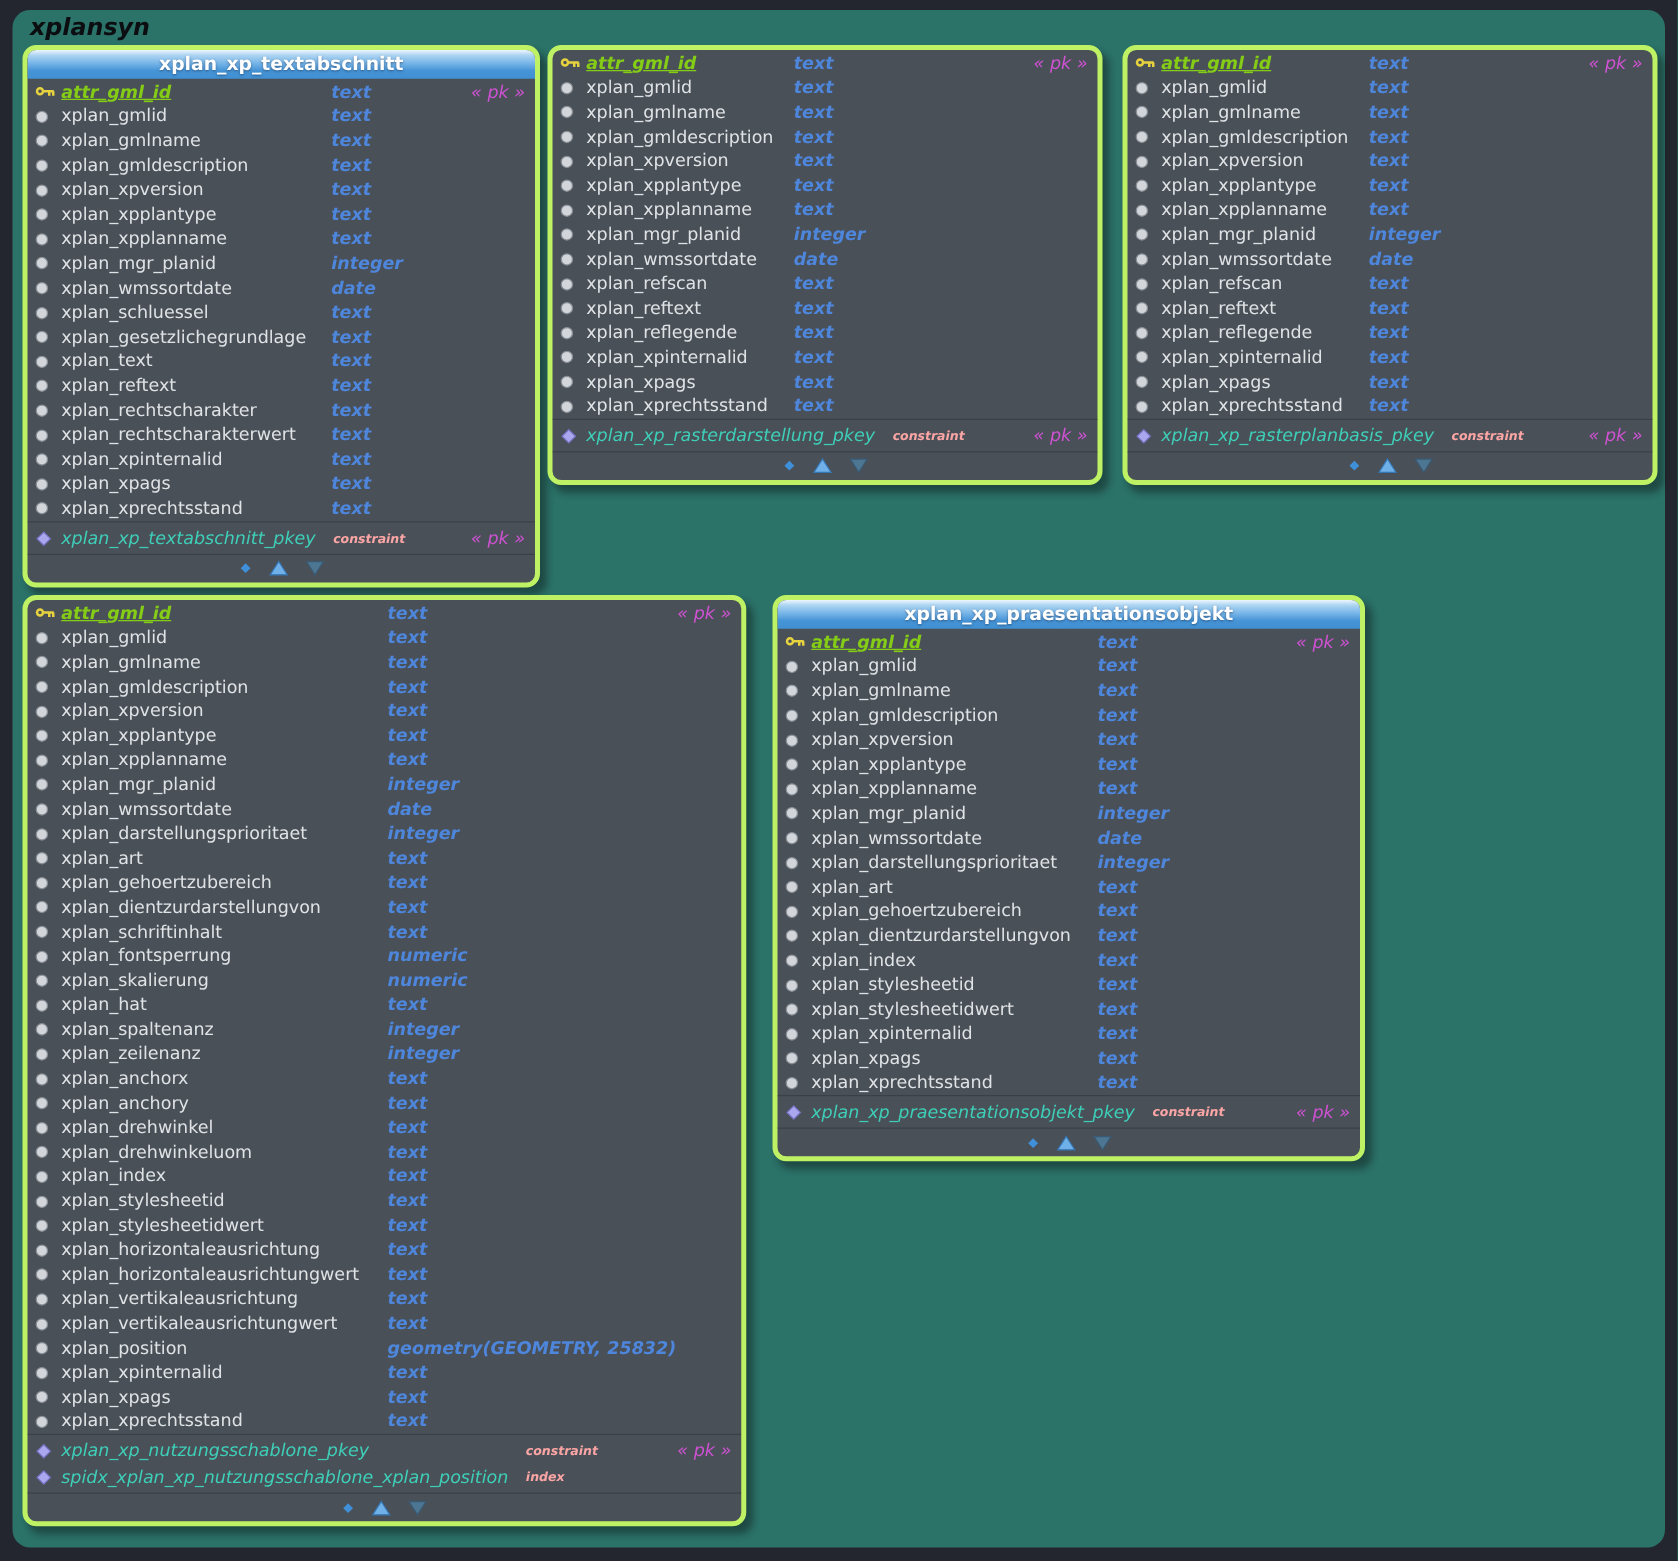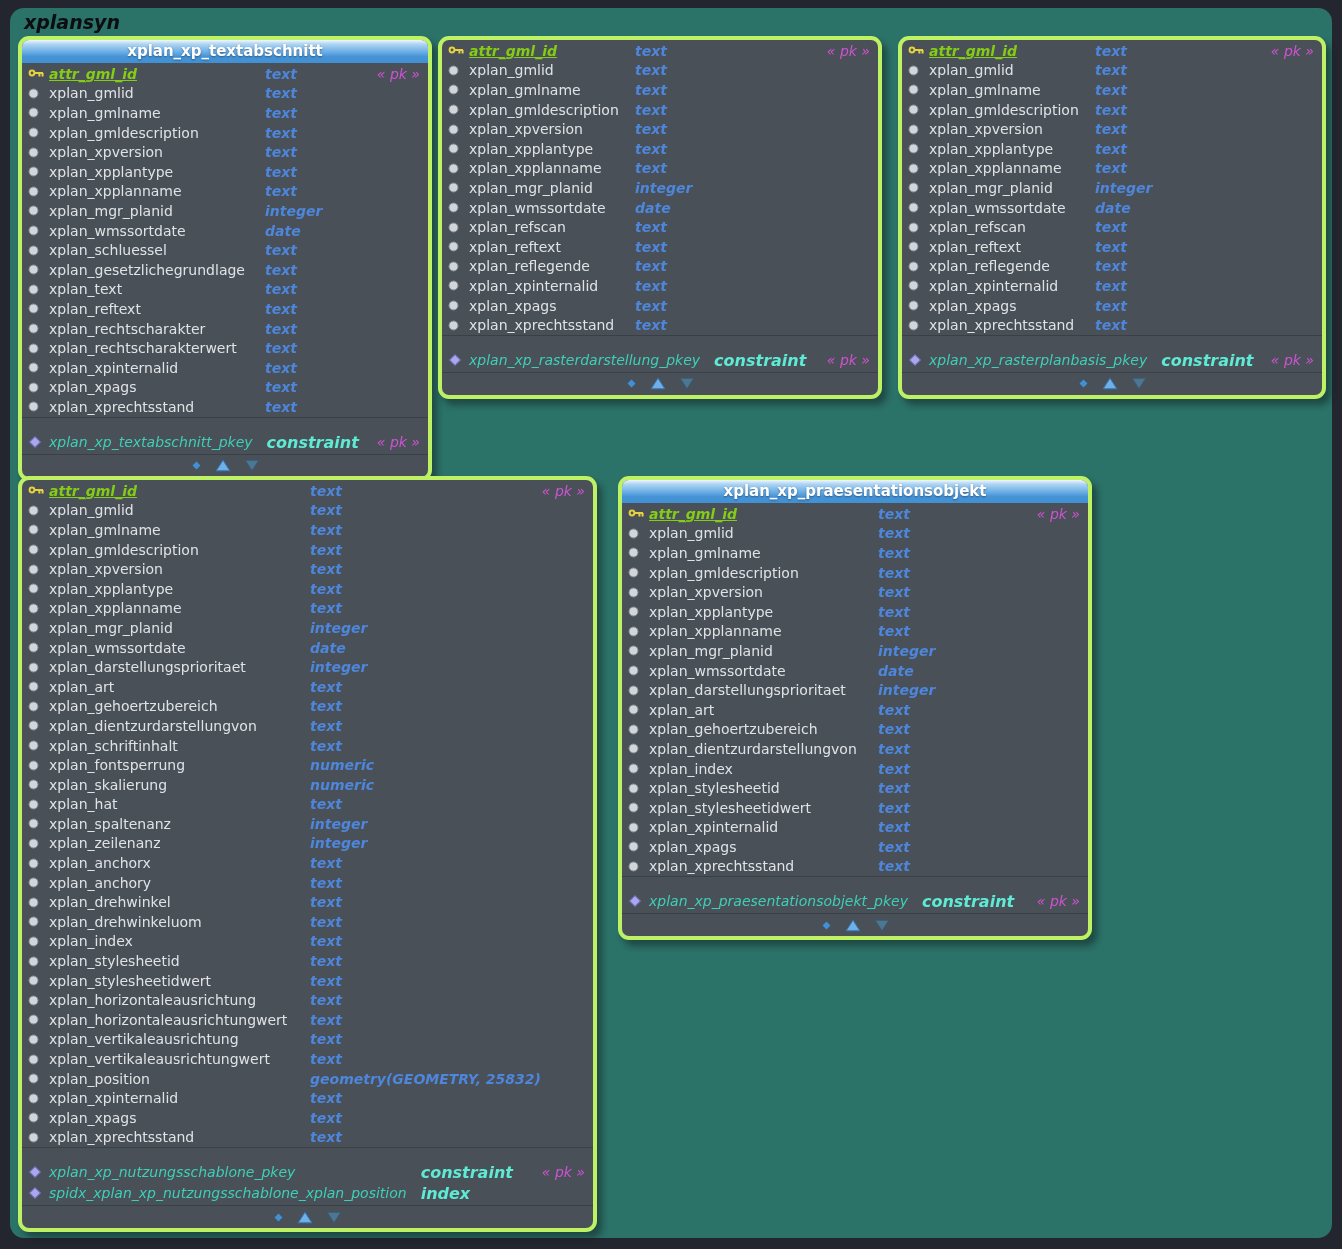--- a/index.html
+++ b/index.html
@@ -59,30 +59,30 @@
   }
   .c-pk{
     flex:0 0 auto;margin-left:8px;
     font-size:14px;font-style:italic;color:#cf52d3;
   }
   .keys{
     display:grid;
     grid-template-columns:max-content max-content 1fr;
     column-gap:14px;
     border-top:1px solid #3a4048;
-    padding:14px 8px 1px 6px;
+    padding:3px 8px 1px 6px;
   }
   .keyrow{display:contents;}
   .k-name{
     display:flex;align-items:center;height:20px;
     font-size:14px;font-style:italic;color:#3ecfb8;white-space:nowrap;
   }
   .k-kind{
     display:flex;align-items:center;height:21px;
-    font-size:16px;font-weight:bold;font-style:italic;color:#5eead4;white-space:nowrap;
+    font-size:10px;font-weight:bold;font-style:italic;color:#fca5a5;white-space:nowrap;
   }
   .k-marker{
     display:flex;align-items:center;justify-content:flex-end;height:20px;
     font-size:14px;font-style:italic;color:#cf52d3;white-space:nowrap;
   }
   .tbl-footer{
     height:22px;
     border-top:1px solid #3a4048;
     display:flex;align-items:center;justify-content:center;gap:13px;
   }

